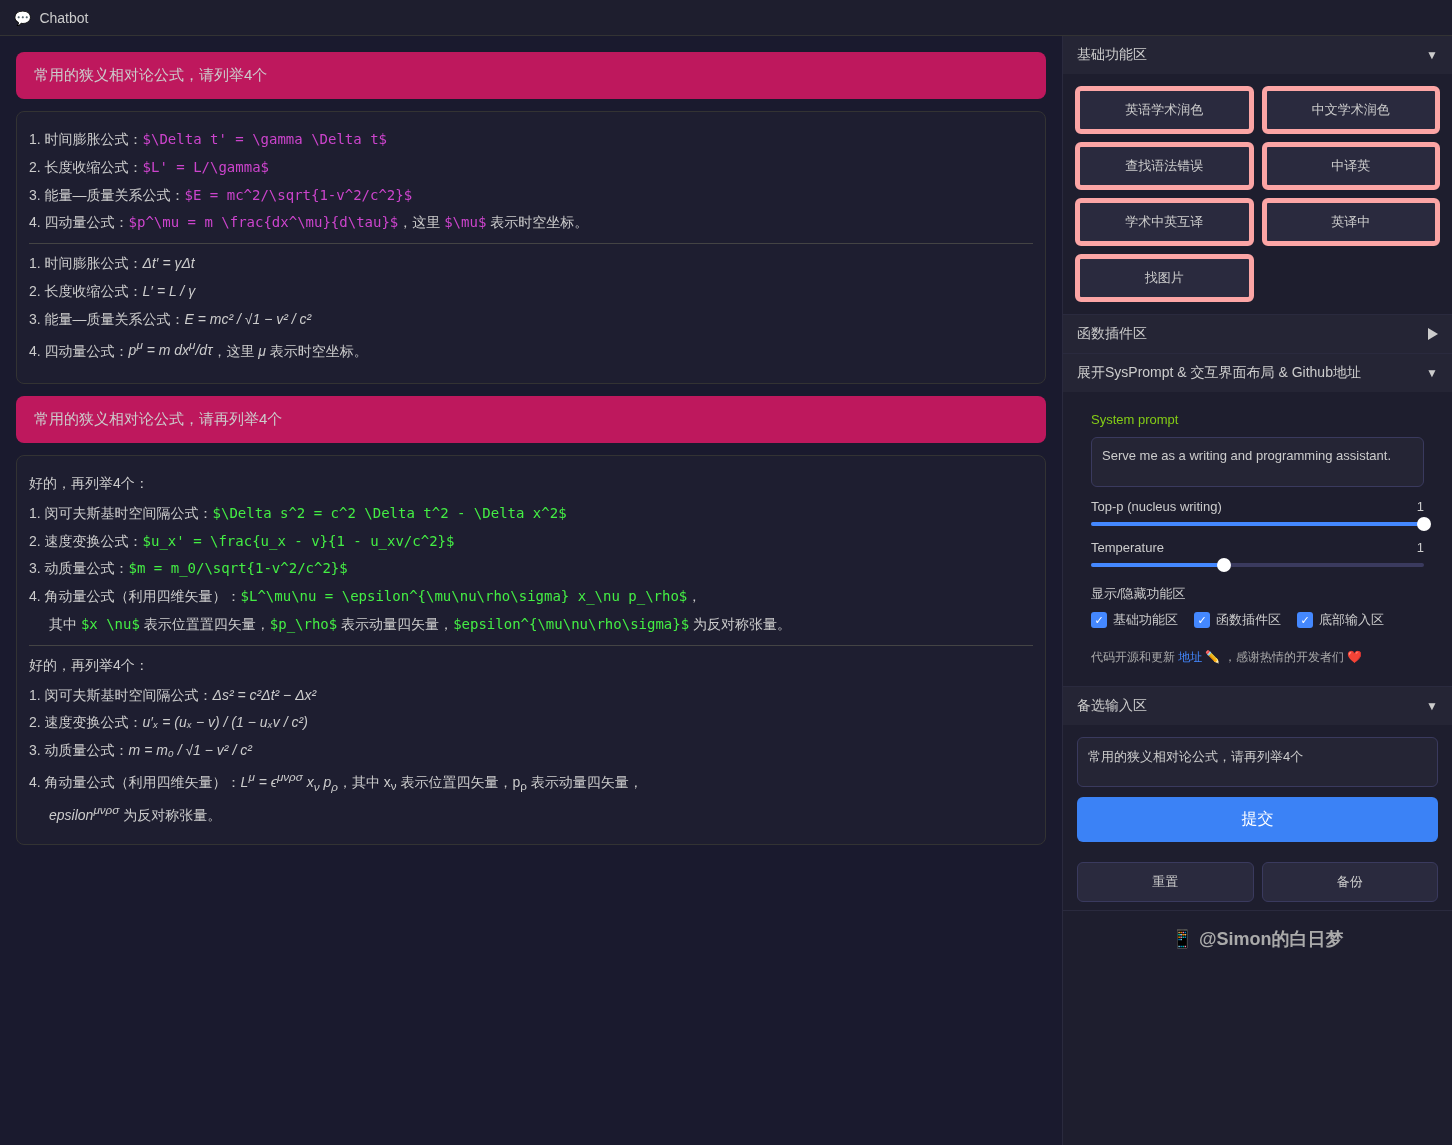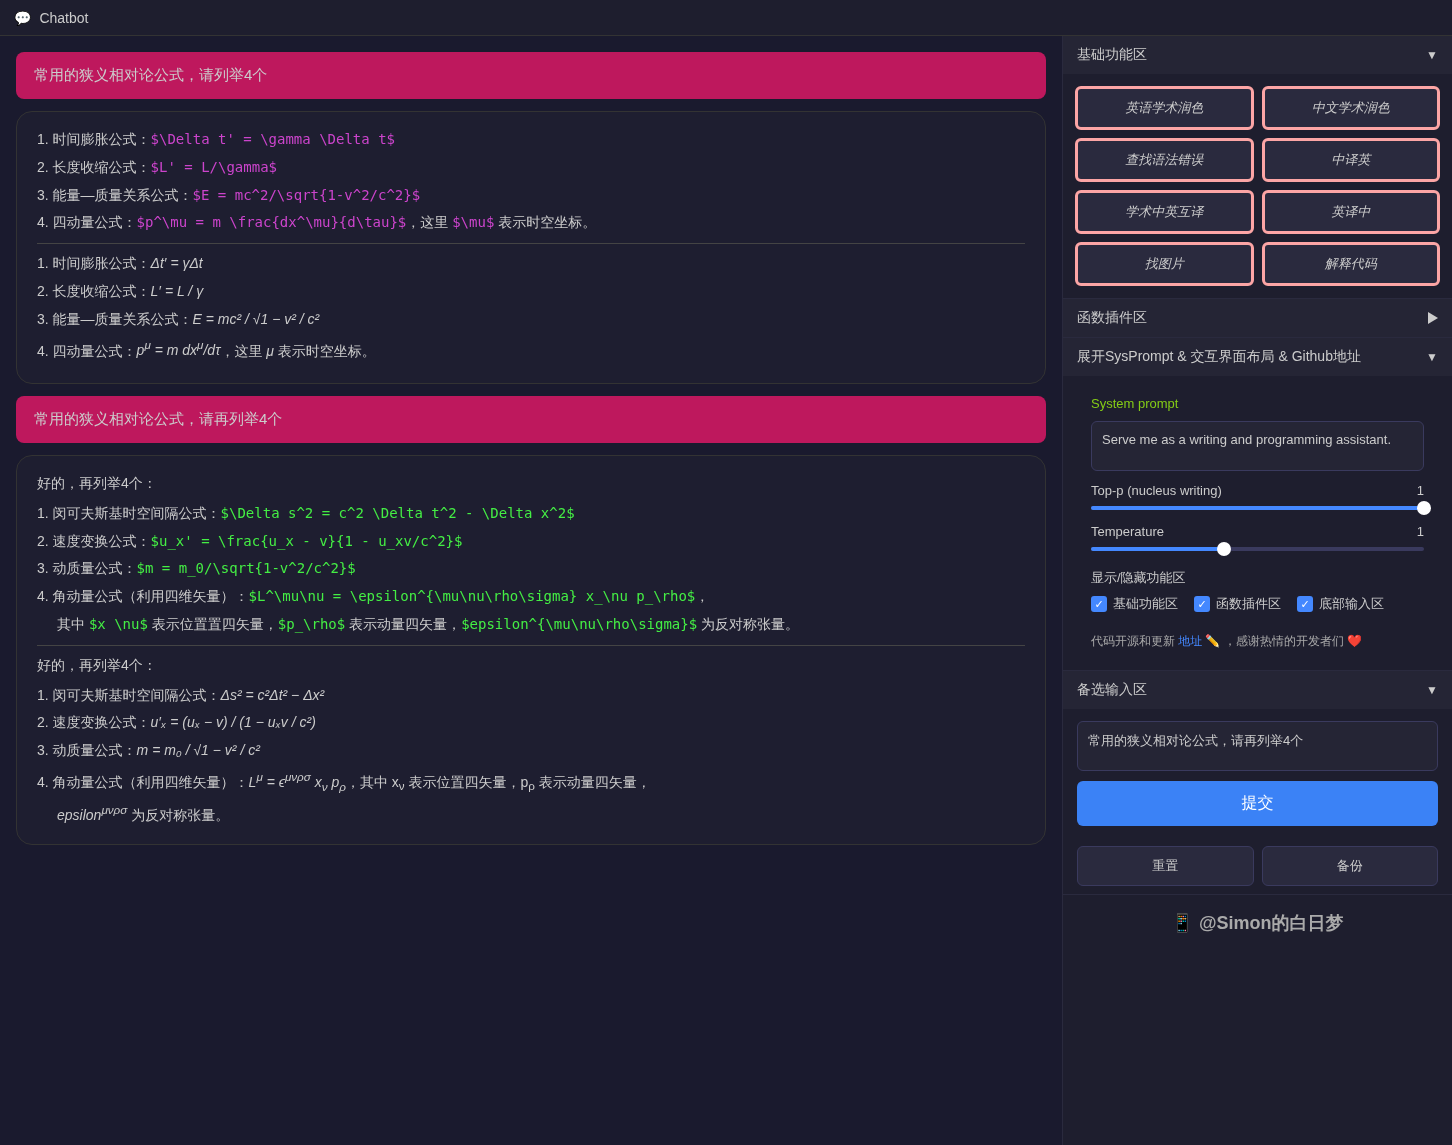--- a/index.html
+++ b/index.html
@@ -53,22 +53,22 @@
       border-radius: 8px;
       padding: 14px 18px;
       color: #ccc;
       font-size: 15px;
       max-width: 100%;
     }
     
     .assistant-msg {
       background: #1e1e30;
       border: 1px solid #333;
-      border-radius: 16px;
-      padding: 16px 20px;
+      border-radius: 8px;
+      padding: 16px 12px;
       font-size: 14px;
       color: #ccc;
       line-height: 1.7;
     }
     .assistant-msg .code-formula {
       color: #cc44cc;
       font-family: monospace;
     }
     .assistant-msg .rendered-formula {
       color: #ccc;
@@ -117,28 +117,27 @@
     }
     
     .btn-grid {
       display: grid;
       grid-template-columns: 1fr 1fr;
       gap: 8px;
       padding: 12px;
     }
     .func-btn {
       background: #2a2a3e;
-      border: 3px solid #fca5a5;
+      border: 5px solid #fca5a5;
       border-radius: 6px;
       color: #ccc;
       padding: 10px 6px;
       font-size: 13px;
       cursor: pointer;
       text-align: center;
-      font-style: italic;
     }
     
     .sysprompt-section {
       padding: 12px 14px;
     }
     .sysprompt-label {
       color: #84cc16;
       font-size: 13px;
       margin-bottom: 6px;
     }
@@ -403,21 +402,20 @@
         <span class="sidebar-arrow">▼</span>
       </div>
       <div class="btn-grid">
         <button class="func-btn">英语学术润色</button>
         <button class="func-btn">中文学术润色</button>
         <button class="func-btn">查找语法错误</button>
         <button class="func-btn">中译英</button>
         <button class="func-btn">学术中英互译</button>
         <button class="func-btn">英译中</button>
         <button class="func-btn">找图片</button>
-        <button class="func-btn">解释代码</button>
       </div>
     </div>
 
     <div class="sidebar-section">
       <div class="plugin-header">
         <span class="sidebar-section-title">函数插件区</span>
         <div class="triangle-right"></div>
       </div>
     </div>
 

